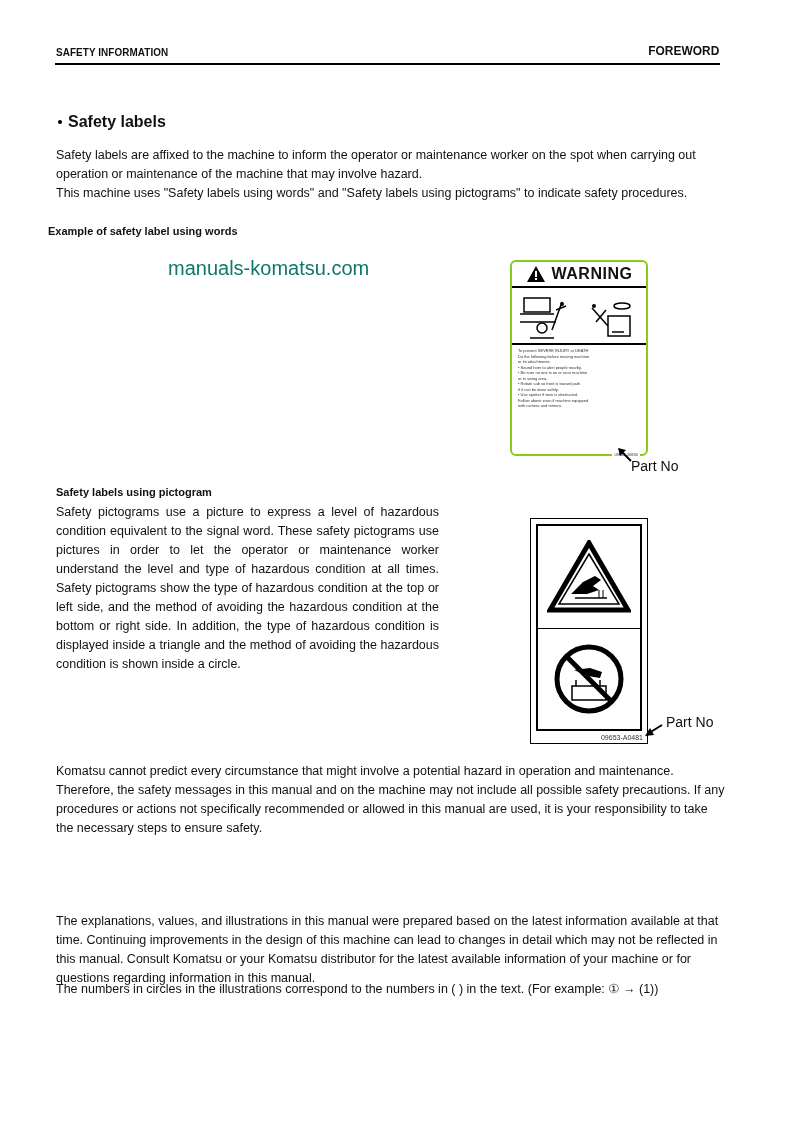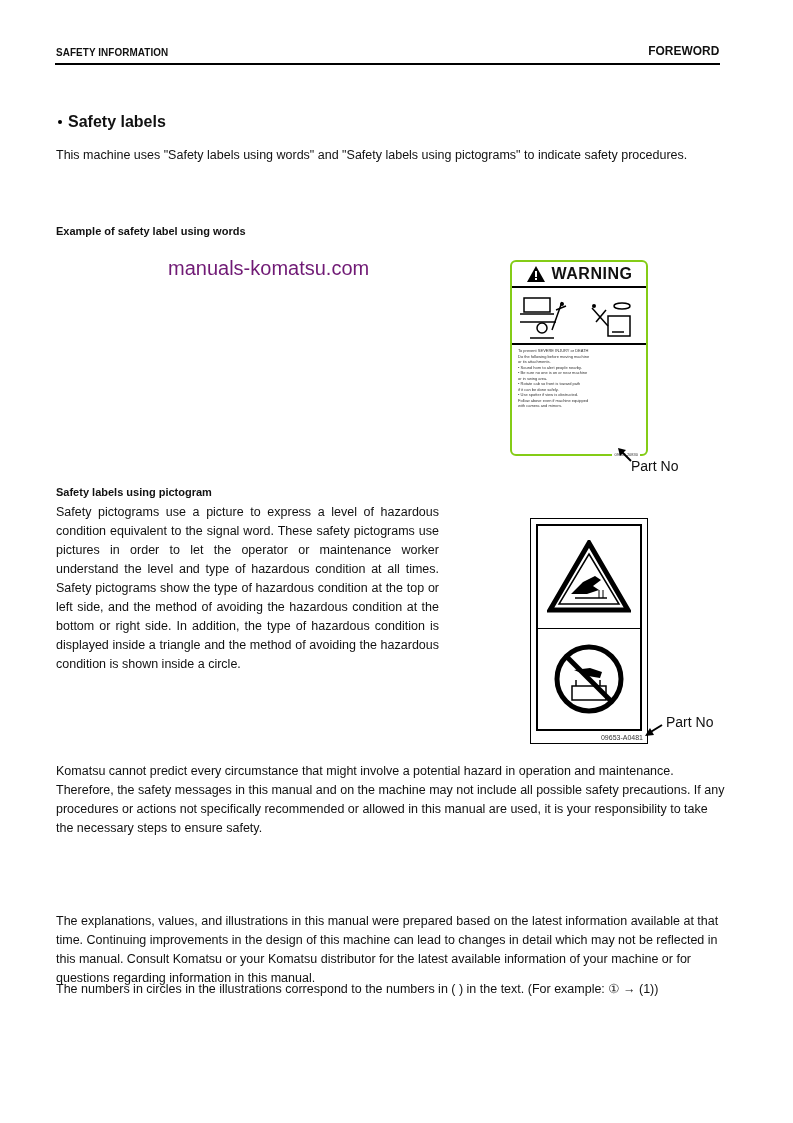--- a/index.html
+++ b/index.html
@@ -7,22 +7,22 @@
          font-family: "Liberation Sans", sans-serif; color: #111; }
   .abs { position: absolute; }
   .hdr-left { left: 56px; top: 46px; font-size: 11px; font-weight: bold; letter-spacing: 0.1px; transform: scaleX(0.9); transform-origin: left; }
   .hdr-right { right: 74px; top: 43px; font-size: 13px; font-weight: bold; transform: scaleX(0.92); transform-origin: right; }
   .hdr-rule { left: 55px; top: 63px; width: 665px; height: 2px; background: #000; }
   .bullet-title { left: 58px; top: 113px; font-size: 16px; font-weight: bold; }
   .bullet-title .dot { display: inline-block; width: 4px; height: 4px; border-radius: 50%; background:#000; margin-right: 6px; vertical-align: middle; position: relative; top: -1px; }
   .para { font-size: 12.5px; line-height: 19px; }
   .p1 { left: 56px; top: 146px; width: 670px; }
   .sub { font-size: 11px; font-weight: bold; }
-  .sub1 { left: 56px; top: 225px; }
-  .watermark { left: 168px; top: 257px; font-size: 20px; color: #701a75; }
+  .sub1 { left: 48px; top: 225px; }
+  .watermark { left: 168px; top: 257px; font-size: 20px; color: #0f766e; }
   .sub2 { left: 56px; top: 486px; }
   .p2 { left: 56px; top: 503px; width: 383px; text-align: justify; }
   .p3 { left: 56px; top: 762px; width: 670px; }
   .p4 { left: 56px; top: 912px; width: 670px; }
   .p5 { left: 56px; top: 980px; width: 670px; }
   .pagenum { left: 56px; top: 1125px; font-size: 16px; text-align: right; }
   .partno { font-size: 14px; }
   .partno1 { left: 631px; top: 458px; }
   .partno2 { left: 666px; top: 714px; }
   .label-words { left: 510px; top: 260px; width: 134px; height: 192px; border: 2px solid #84cc16; border-radius: 6px; }
@@ -34,20 +34,21 @@
 
 <div class="abs hdr-left">SAFETY INFORMATION</div>
 <div class="abs hdr-right">FOREWORD</div>
 <div class="abs hdr-rule"></div>
 
 <div class="abs bullet-title">
   <span class="dot"></span><span>Safety labels</span>
 </div>
 
 <div class="abs para p1">
+  <div>Safety labels are affixed to the machine to inform the operator or maintenance worker on the spot when carrying out operation or maintenance of the machine that may involve hazard.</div>
   <div>This machine uses "Safety labels using words" and "Safety labels using pictograms" to indicate safety procedures.</div>
 </div>
 
 <div class="abs sub sub1">Example of safety label using words</div>
 <div class="abs watermark">manuals-komatsu.com</div>
 
 <div class="abs label-words">
   <div style="height:24px; border-bottom:2px solid #000; display:flex; align-items:center; justify-content:center; gap:6px;">
     <svg width="20" height="18" viewBox="0 0 20 18">
         <polygon points="10,1 19,17 1,17" fill="#000"></polygon>

